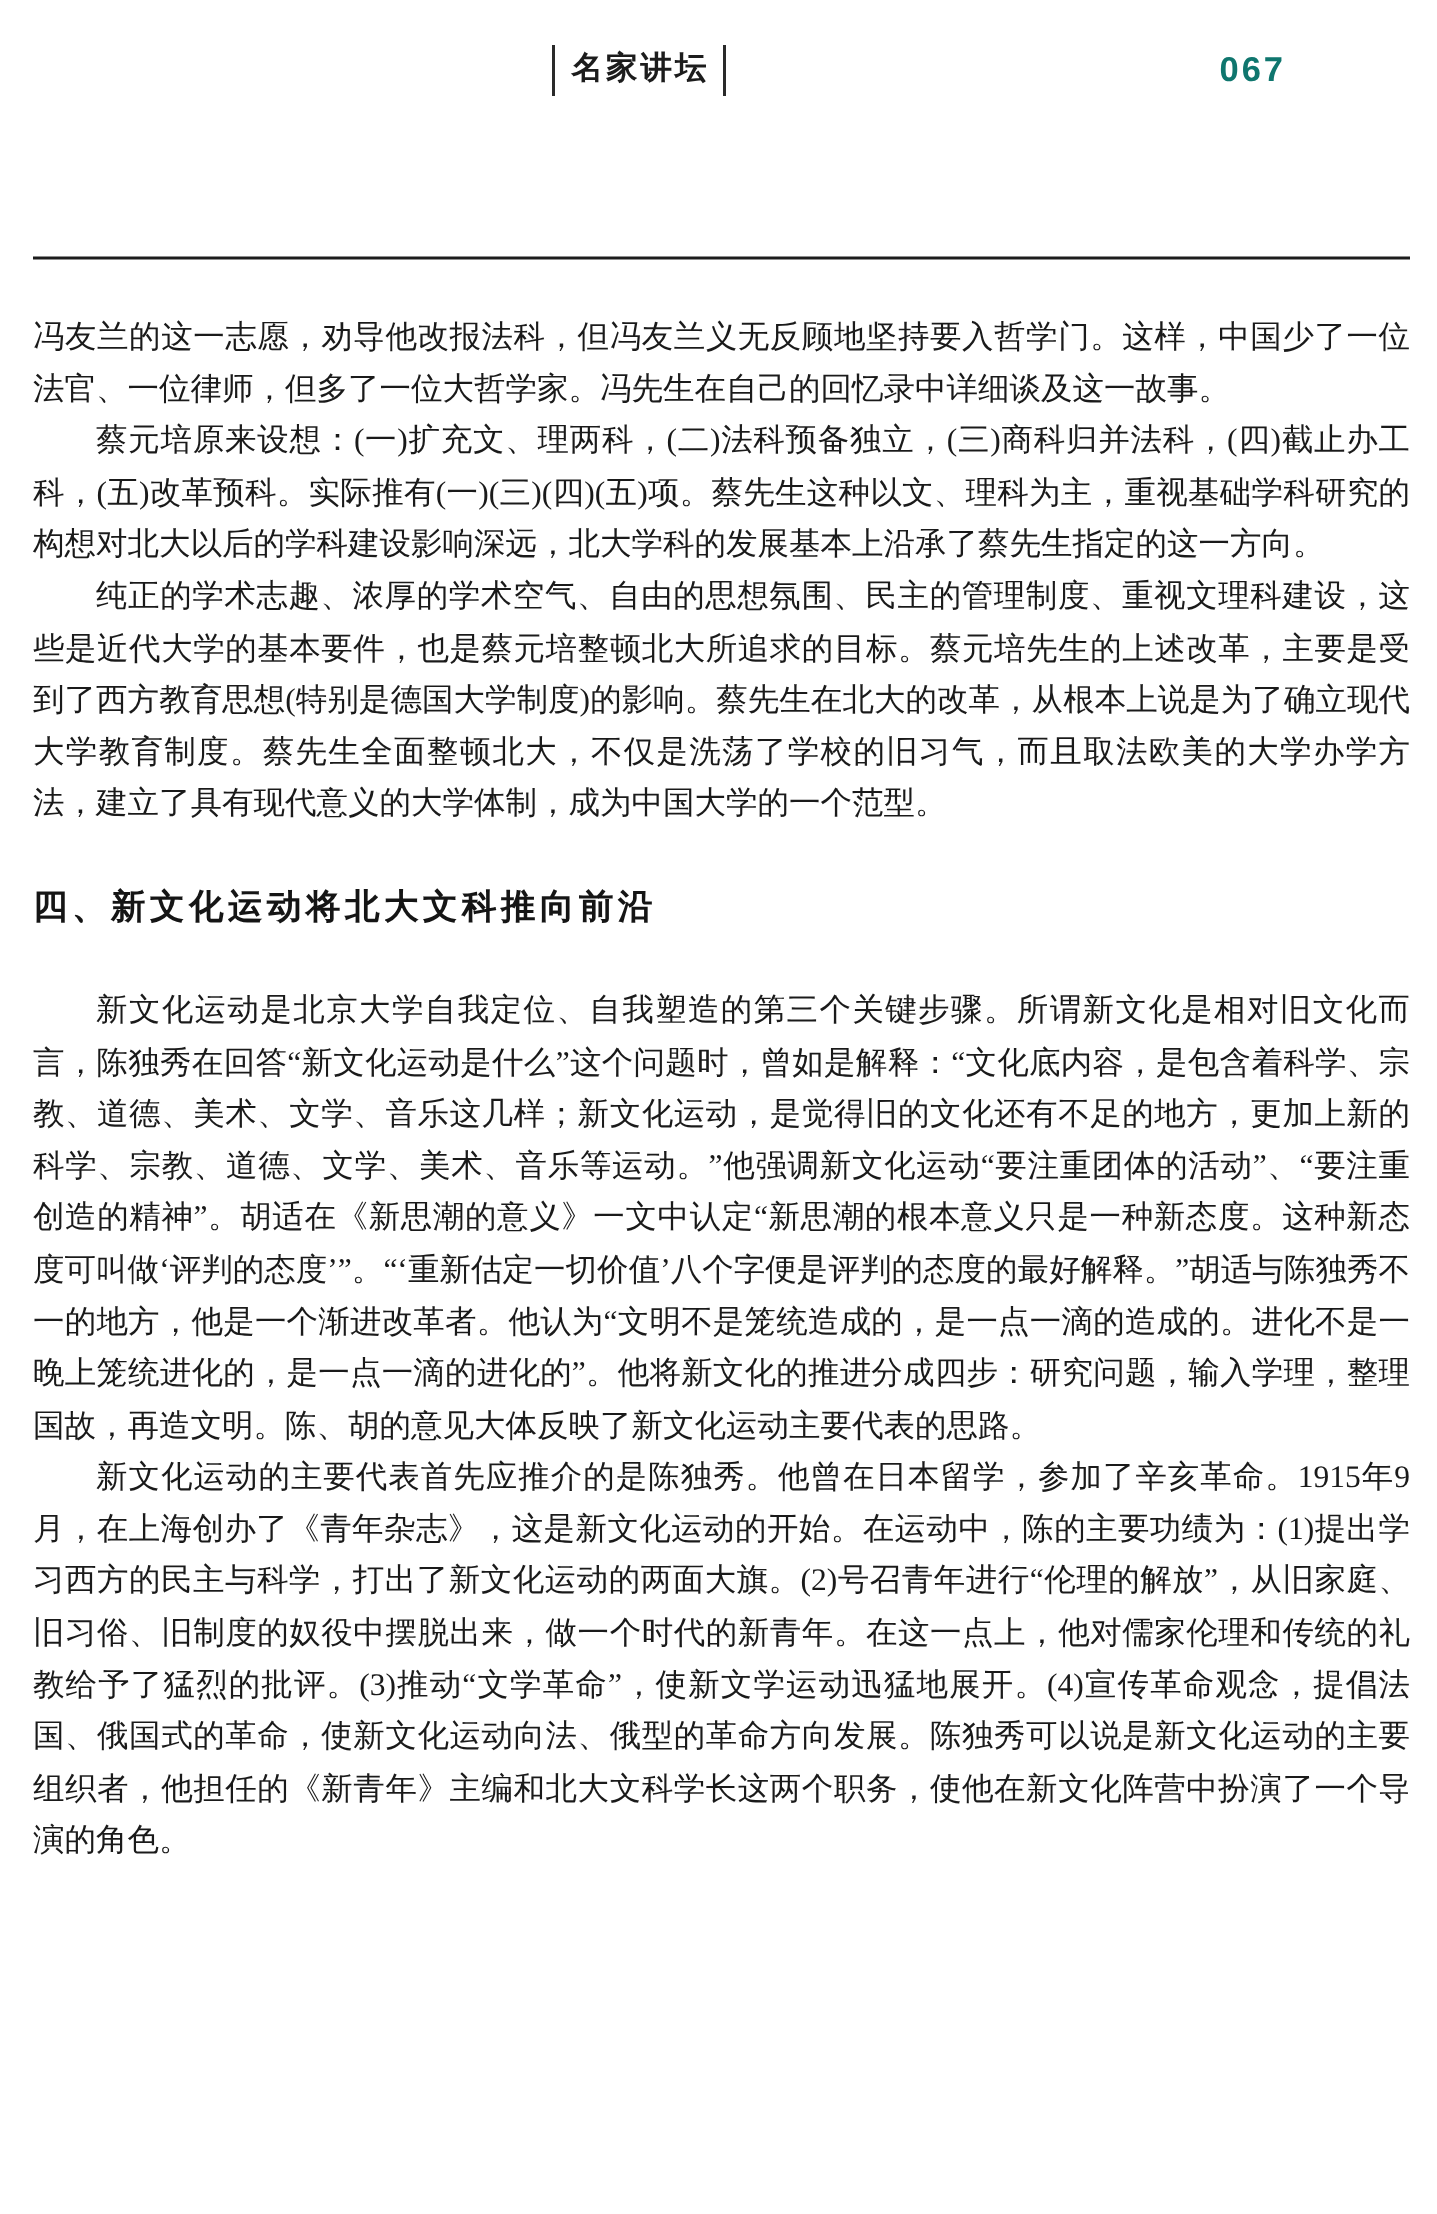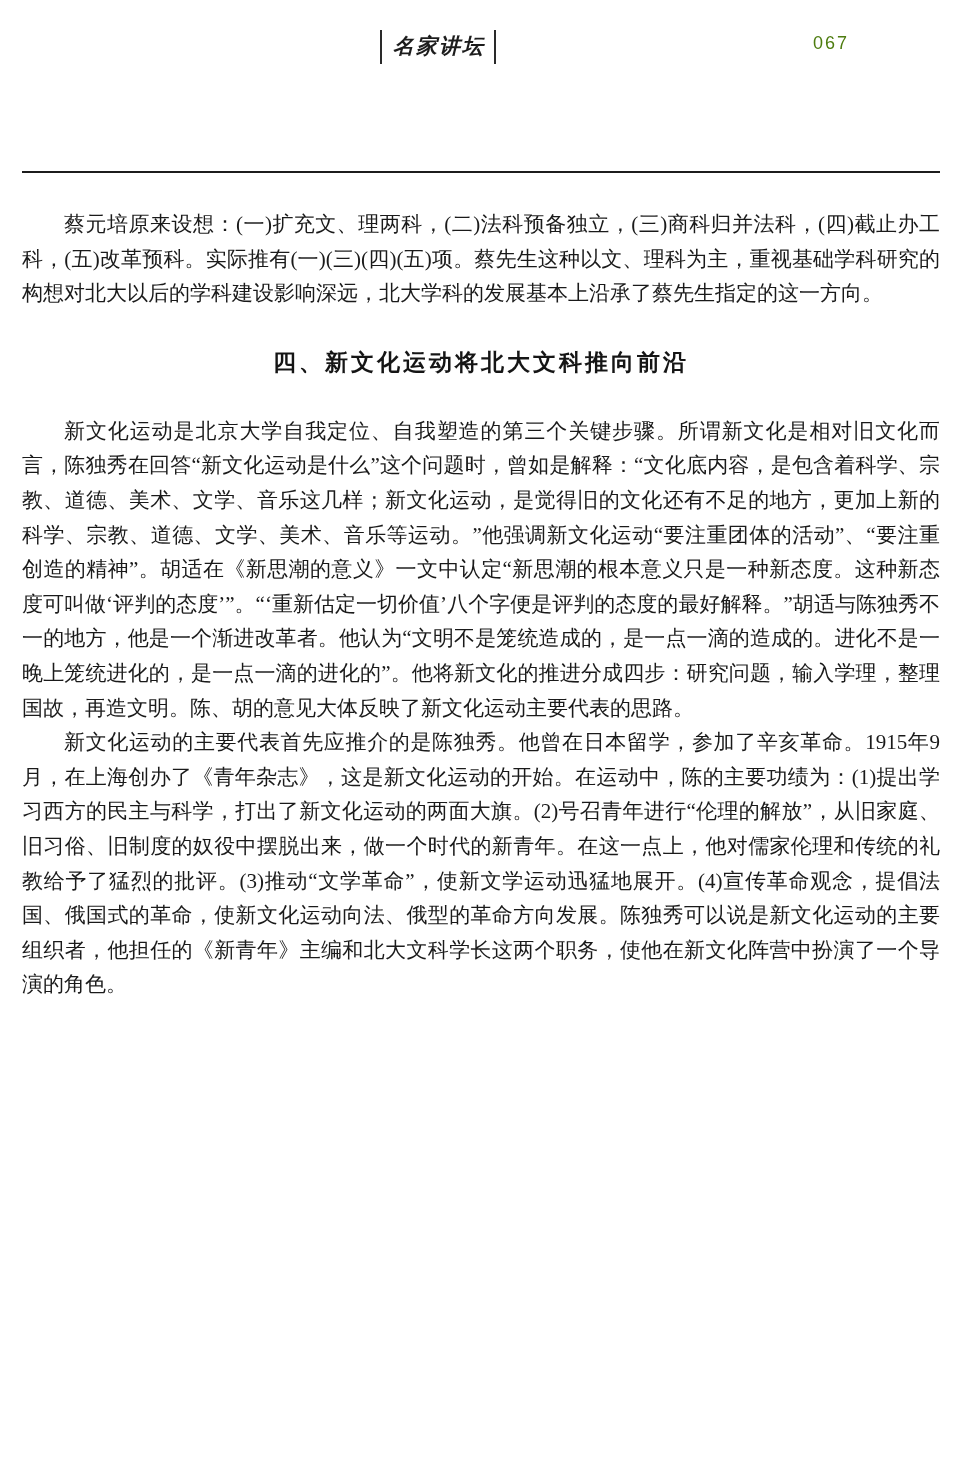--- a/index.html
+++ b/index.html
@@ -12,45 +12,44 @@
     width: 958px;
     height: 1476px;
     background: #ffffff;
     overflow: hidden;
     font-family: "Liberation Serif", "DejaVu Serif", serif;
     color: #1a1a1a;
   }
   
   .column-title {
     position: absolute;
-    left: 380px;
+    left: 368px;
     top: 30px;
-    font-style: italic;
   }
   .column-title-text {
     display: inline-block;
     font-family: "Liberation Sans", "DejaVu Sans", sans-serif;
     font-weight: 700;
     font-size: 21px;
     line-height: 30px;
     letter-spacing: 2px;
     color: #1c1c1c;
     border-left: 2px solid #2a2a2a;
     border-right: 2px solid #2a2a2a;
     padding: 1px 9px 3px 11px;
   }
   .page-number {
     position: absolute;
     left: 813px;
     top: 33px;
     font-family: "Liberation Sans", "DejaVu Sans", sans-serif;
-    font-weight: 400;
-    font-size: 18px;
+    font-weight: 700;
+    font-size: 23px;
     letter-spacing: 2px;
-    color: #4d7c0f;
+    color: #0f766e;
   }
   
   .top-rule {
     position: absolute;
     left: 22px;
     right: 18px;
     top: 171px;
     height: 0;
     border-top: 2px solid #1c1c1c;
   }
@@ -66,21 +65,20 @@
   }
   .article p {
     margin: 0;
     text-indent: 2em;
   }
   .article p.no-indent {
     text-indent: 0;
   }
   .section-heading {
     margin: 36px 0 37px 0;
-    text-align: center;
     text-indent: 0;
     font-family: "Liberation Sans", "DejaVu Sans", sans-serif;
     font-weight: 700;
     font-size: 23px;
     line-height: 30px;
     letter-spacing: 3px;
     color: #151515;
   }
 </style>
 </head>
@@ -91,21 +89,23 @@
   <header>
     <div class="column-title">
       <span class="column-title-text">名家讲坛</span>
     </div>
     <div class="page-number">067</div>
   </header>
 
   <div class="top-rule"></div>
 
   <main class="article">
+    <p class="no-indent">冯友兰的这一志愿，劝导他改报法科，但冯友兰义无反顾地坚持要入哲学门。这样，中国少了一位法官、一位律师，但多了一位大哲学家。冯先生在自己的回忆录中详细谈及这一故事。</p>
     <p>蔡元培原来设想：(一)扩充文、理两科，(二)法科预备独立，(三)商科归并法科，(四)截止办工科，(五)改革预科。实际推有(一)(三)(四)(五)项。蔡先生这种以文、理科为主，重视基础学科研究的构想对北大以后的学科建设影响深远，北大学科的发展基本上沿承了蔡先生指定的这一方向。</p>
+    <p>纯正的学术志趣、浓厚的学术空气、自由的思想氛围、民主的管理制度、重视文理科建设，这些是近代大学的基本要件，也是蔡元培整顿北大所追求的目标。蔡元培先生的上述改革，主要是受到了西方教育思想(特别是德国大学制度)的影响。蔡先生在北大的改革，从根本上说是为了确立现代大学教育制度。蔡先生全面整顿北大，不仅是洗荡了学校的旧习气，而且取法欧美的大学办学方法，建立了具有现代意义的大学体制，成为中国大学的一个范型。</p>
 
     <h2 class="section-heading">四、新文化运动将北大文科推向前沿</h2>
 
     <p>新文化运动是北京大学自我定位、自我塑造的第三个关键步骤。所谓新文化是相对旧文化而言，陈独秀在回答“新文化运动是什么”这个问题时，曾如是解释：“文化底内容，是包含着科学、宗教、道德、美术、文学、音乐这几样；新文化运动，是觉得旧的文化还有不足的地方，更加上新的科学、宗教、道德、文学、美术、音乐等运动。”他强调新文化运动“要注重团体的活动”、“要注重创造的精神”。胡适在《新思潮的意义》一文中认定“新思潮的根本意义只是一种新态度。这种新态度可叫做‘评判的态度’”。“‘重新估定一切价值’八个字便是评判的态度的最好解释。”胡适与陈独秀不一的地方，他是一个渐进改革者。他认为“文明不是笼统造成的，是一点一滴的造成的。进化不是一晚上笼统进化的，是一点一滴的进化的”。他将新文化的推进分成四步：研究问题，输入学理，整理国故，再造文明。陈、胡的意见大体反映了新文化运动主要代表的思路。</p>
     <p>新文化运动的主要代表首先应推介的是陈独秀。他曾在日本留学，参加了辛亥革命。1915年9月，在上海创办了《青年杂志》，这是新文化运动的开始。在运动中，陈的主要功绩为：(1)提出学习西方的民主与科学，打出了新文化运动的两面大旗。(2)号召青年进行“伦理的解放”，从旧家庭、旧习俗、旧制度的奴役中摆脱出来，做一个时代的新青年。在这一点上，他对儒家伦理和传统的礼教给予了猛烈的批评。(3)推动“文学革命”，使新文学运动迅猛地展开。(4)宣传革命观念，提倡法国、俄国式的革命，使新文化运动向法、俄型的革命方向发展。陈独秀可以说是新文化运动的主要组织者，他担任的《新青年》主编和北大文科学长这两个职务，使他在新文化阵营中扮演了一个导演的角色。</p>
   </main>
 
 </div>
 
 </body></html>

